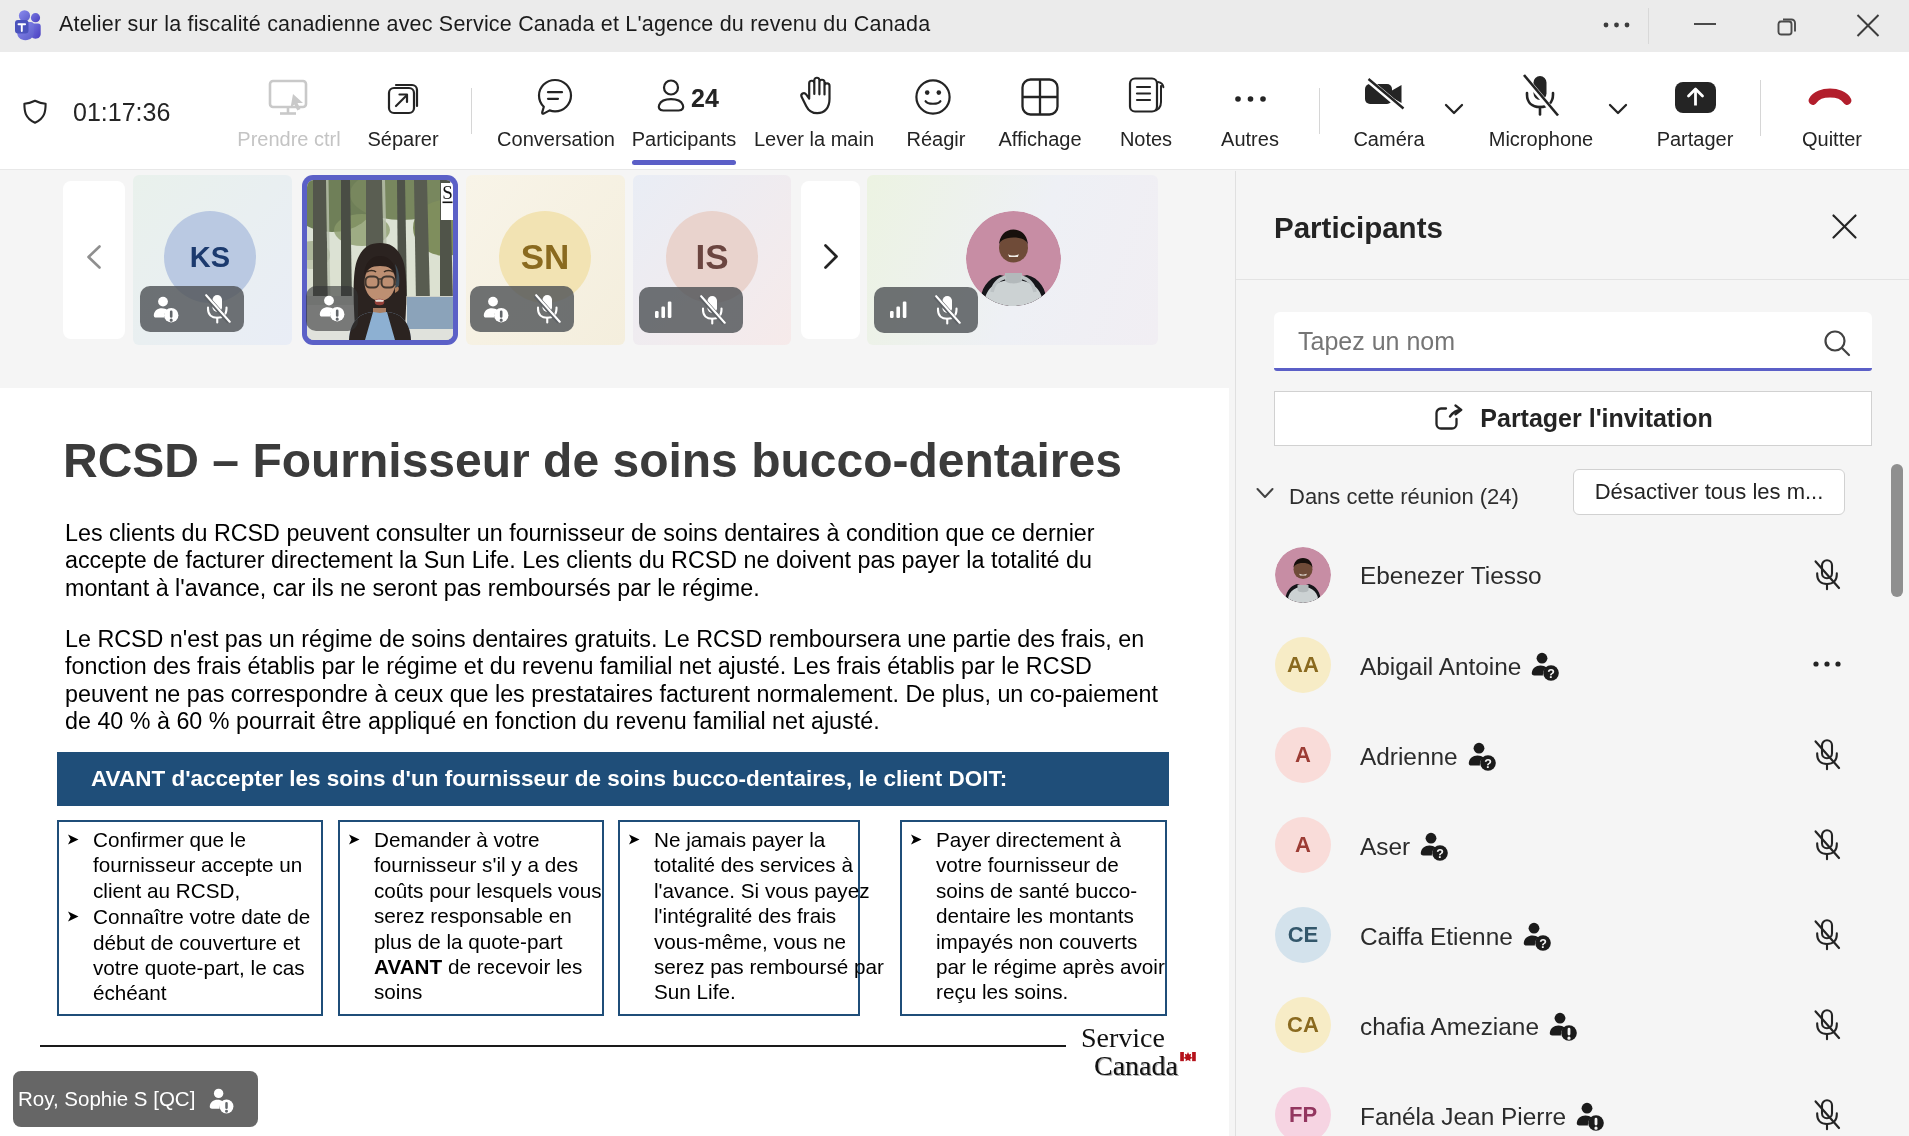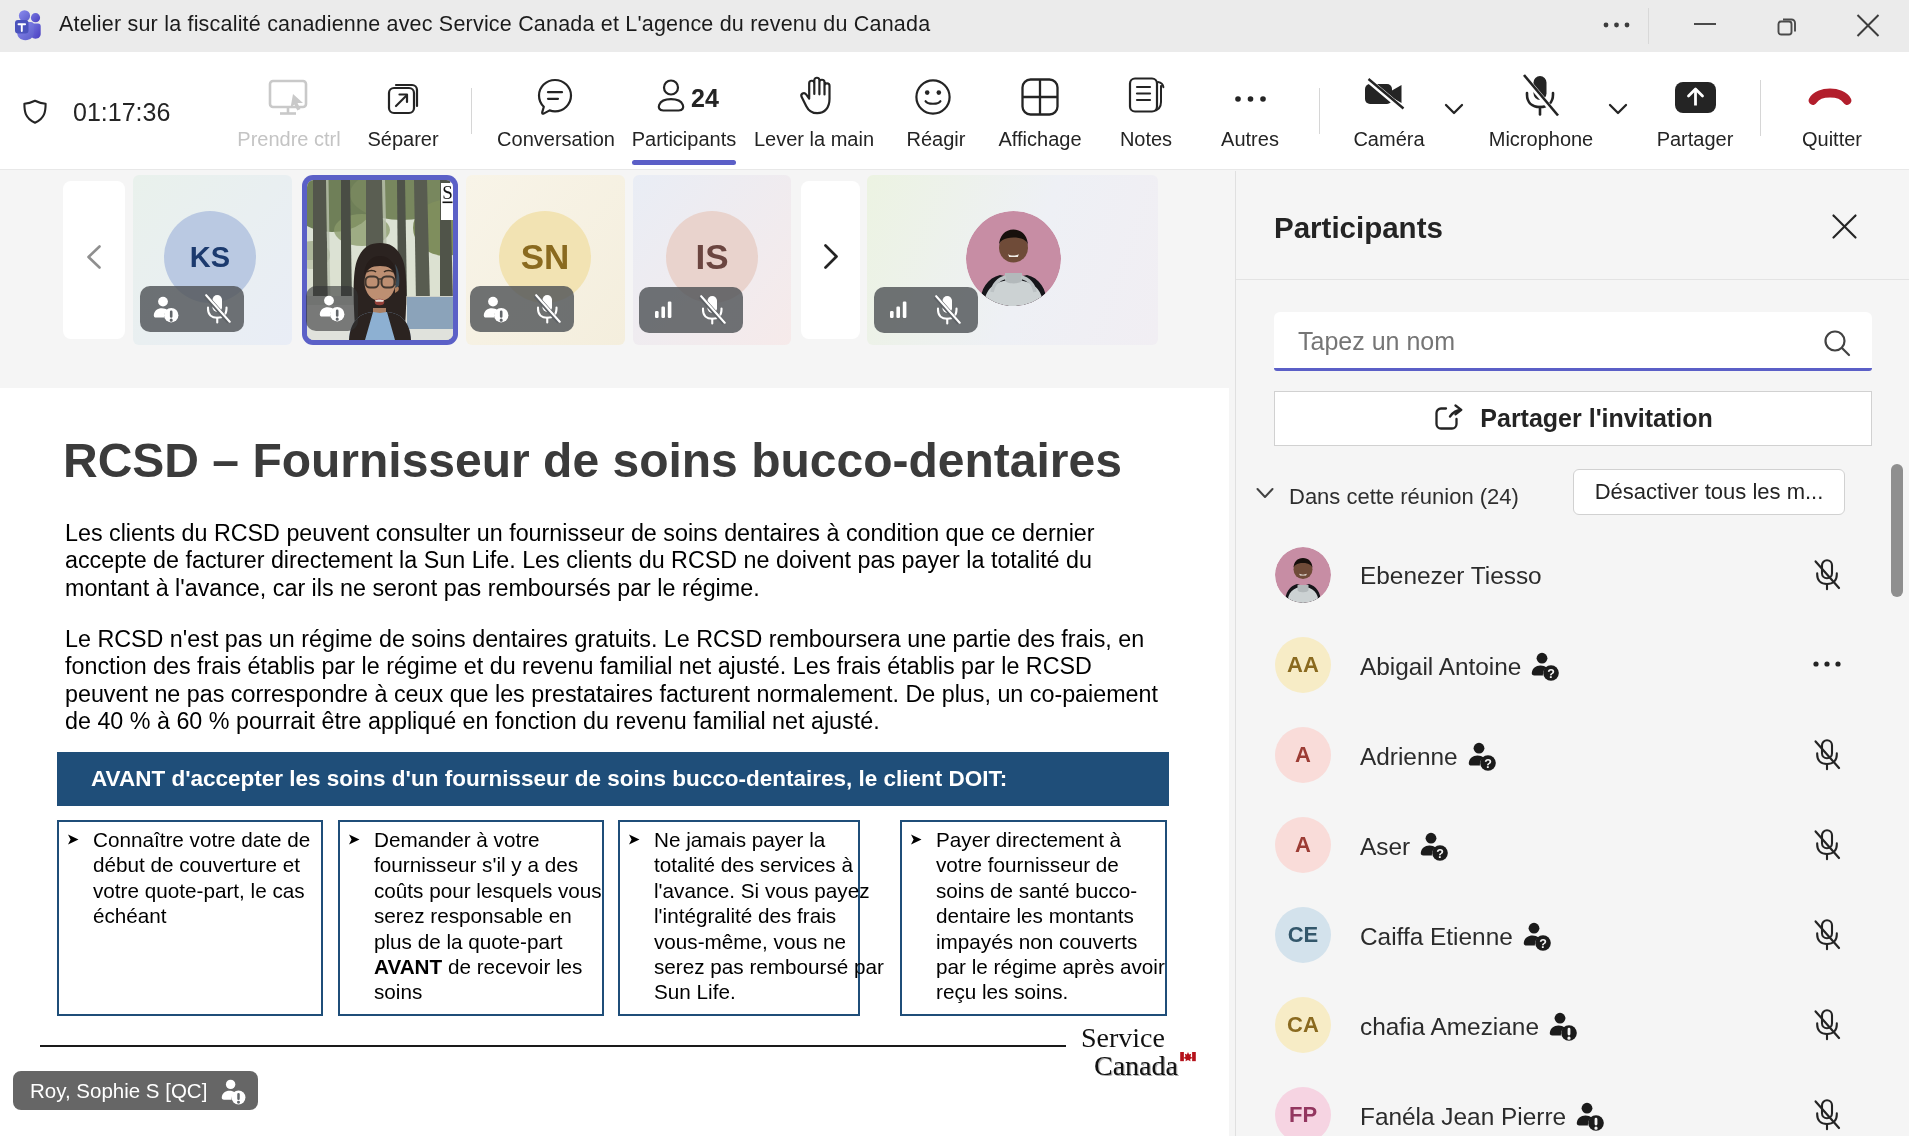--- a/index.html
+++ b/index.html
@@ -22,21 +22,21 @@
 .badge{position:absolute;background:rgba(80,84,88,.82);border-radius:10px;display:flex;align-items:center;justify-content:center;gap:22px}
 
 #slide{position:absolute;top:388px;left:0;width:1229px;height:748px;background:#fff}
 #slidetitle{position:absolute;left:63px;top:433px;font-size:48px;font-weight:bold;color:#3b3b3b}
 .para{position:absolute;left:65px;font-size:23.3px;line-height:27.4px;color:#000}
 #bluebar{position:absolute;left:57px;top:752px;width:1112px;height:54px;background:#1f4e79;color:#fff;font-weight:bold;font-size:22.5px;display:flex;align-items:center;padding-left:34px}
 .bbox{position:absolute;top:820px;height:196px;background:#fff;border:2px solid #1f4e79;font-size:20.7px;line-height:25.4px;color:#000;padding:5px 0 0 8px}
 .bul{display:flex;margin-bottom:1px}
 .bul .m{width:26px;flex:none}.bul span{white-space:nowrap}
 #hline{position:absolute;left:40px;top:1045px;width:1026px;height:2px;background:#1a1a1a}
-#roytag{position:absolute;left:13px;top:1071px;width:245px;height:39px;background:rgba(64,64,64,.8);border-radius:8px;color:#fff;font-size:20.5px;display:flex;align-items:center;padding-left:17px;gap:14px}
+#roytag{position:absolute;left:13px;top:1071px;width:245px;height:56px;background:rgba(64,64,64,.8);border-radius:8px;color:#fff;font-size:20.5px;display:flex;align-items:center;padding-left:5px;gap:14px}
 
 #panel{position:absolute;top:171px;left:1236px;width:673px;height:965px;background:#f5f5f5}
 #pdivider{position:absolute;top:171px;left:1235px;width:1px;height:965px;background:#e0e0e0}
 #phead{position:absolute;left:1274px;top:211px;font-size:29.5px;font-weight:bold;color:#242424}
 #pheadline{position:absolute;left:1236px;top:279px;width:673px;height:1px;background:#e3e3e3}
 #searchbox{position:absolute;left:1274px;top:312px;width:598px;height:59px;background:#fff;border-radius:6px 6px 3px 3px;border-bottom:3px solid #5b5fc7}
 #searchbox span{position:absolute;left:24px;top:15px;font-size:25px;color:#757575}
 #invitebtn{position:absolute;left:1274px;top:391px;width:598px;height:55px;background:#fff;border:1px solid #d1d1d1;border-radius:0;display:flex;align-items:center;justify-content:center;gap:16px;font-size:25px;font-weight:bold;color:#242424}
 #meetrow{position:absolute;left:1289px;top:484px;font-size:22px;color:#2e2e2e}
 #mutebtn{position:absolute;left:1573px;top:469px;width:272px;height:46px;background:#fff;border:1px solid #d1d1d1;border-radius:6px;display:flex;align-items:center;justify-content:center;font-size:22px;color:#242424}
@@ -325,20 +325,26 @@
   </div>
 </div>
 </div>
 
 <div id="slide"></div>
 <div id="slidetitle">RCSD – Fournisseur de soins bucco-dentaires</div>
 <div class="para" id="para1" style="top:520px">Les clients du RCSD peuvent consulter un fournisseur de soins dentaires à condition que ce dernier<br>accepte de facturer directement la Sun Life. Les clients du RCSD ne doivent pas payer la totalité du<br>montant à l'avance, car ils ne seront pas remboursés par le régime.</div>
 <div class="para" id="para2" style="top:626px">Le RCSD n'est pas un régime de soins dentaires gratuits. Le RCSD remboursera une partie des frais, en<br>fonction des frais établis par le régime et du revenu familial net ajusté. Les frais établis par le RCSD<br>peuvent ne pas correspondre à ceux que les prestataires facturent normalement. De plus, un co-paiement<br>de 40 % à 60 % pourrait être appliqué en fonction du revenu familial net ajusté.</div>
 <div id="bluebar">AVANT d'accepter les soins d'un fournisseur de soins bucco-dentaires, le client DOIT:</div>
 <div class="bbox" id="bbox1" style="left:57px;width:266px">
+  <div class="bul">
+      <span class="m"><svg width="13" height="15" viewBox="0 0 13 15" style="margin-top:5px">
+          <path d="M1 2.5 L11.5 7.5 L1 12.5 L3.6 7.5 Z" fill="#000"></path>
+        </svg></span>
+      <span>Confirmer que le<br>fournisseur accepte un<br>client au RCSD,</span>
+    </div>
   <div class="bul">
       <span class="m"><svg width="13" height="15" viewBox="0 0 13 15" style="margin-top:5px">
           <path d="M1 2.5 L11.5 7.5 L1 12.5 L3.6 7.5 Z" fill="#000"></path>
         </svg></span>
       <span>Connaître votre date de<br>début de couverture et<br>votre quote-part, le cas<br>échéant</span>
     </div>
 </div>
 <div class="bbox" id="bbox2" style="left:338px;width:266px">
   <div class="bul">
       <span class="m"><svg width="13" height="15" viewBox="0 0 13 15" style="margin-top:5px">

